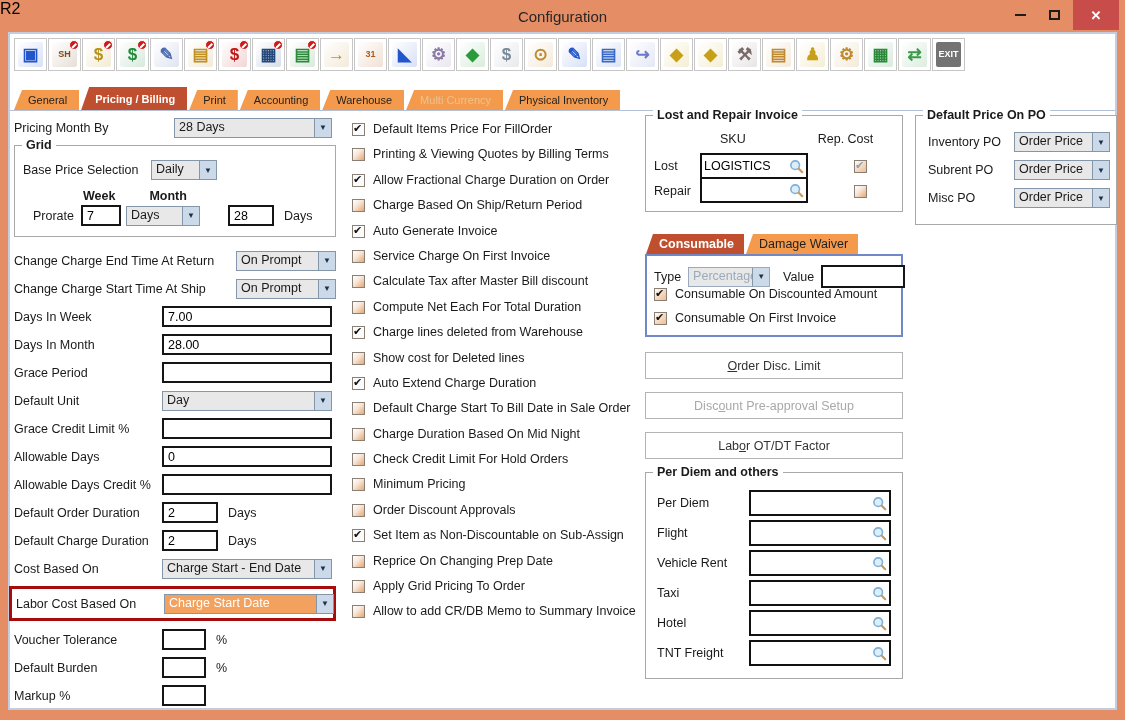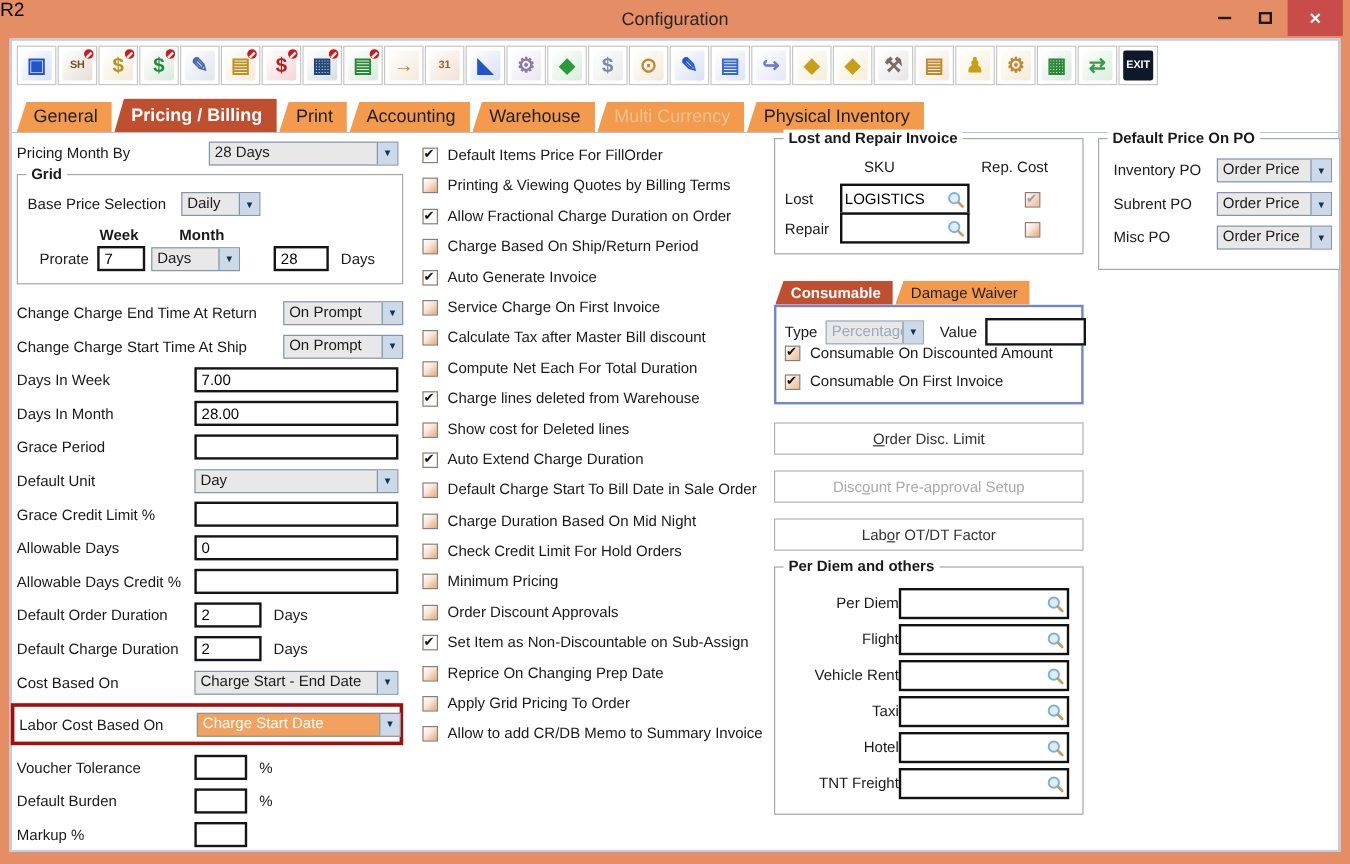--- a/index.html
+++ b/index.html
@@ -27,21 +27,21 @@
           display:flex; align-items:center; justify-content:center; }
   .tglyph { font-size:17px; font-weight:bold; line-height:1; width:25px; height:25px;
             display:flex; align-items:center; justify-content:center; border-radius:2px; }
   .tglyph.small { font-size:9px; }
   .tbadge { position:absolute; top:1px; right:1px; width:10px; height:10px; border-radius:50%;
             background:#d41818; border:1px solid #fff; }
   .tbadge:after { content:""; position:absolute; left:1px; top:3.5px; width:6px; height:1.5px; background:#fff; transform:rotate(-45deg); }
 
   
   .tabbar { position:absolute; left:4px; top:50px; right:4px; height:26px; display:flex; align-items:flex-end; }
-  .tab { background:#f49a4d; color:#1f1f1f; font-size:15px; padding:4px 12px 4px 14px; margin-right:2px;
+  .tab { background:#f49a4d; color:#1f1f1f; font-size:11px; padding:4px 12px 4px 14px; margin-right:2px;
          clip-path:polygon(8px 0,100% 0,100% 100%,0 100%); white-space:nowrap; }
   .tab.active { background:#bf4f2f; color:#fff; font-weight:bold; padding-top:6px; padding-bottom:5px; }
   .tab.disabled { color:#edc28e; }
   .tabline { position:absolute; left:0; right:0; top:76px; border-top:1px solid #b4c0d8; }
 
   
   .main { position:absolute; left:0; right:0; top:77px; bottom:0; background:#fff; font-size:12.5px; color:#1a1a1a; }
   .col-left  { position:absolute; left:4px;   top:6px;  width:322px; }
   .col-mid   { position:absolute; left:342px; top:12px; width:292px; }
   .col-right { position:absolute; left:635px; top:4px;  width:258px; }
@@ -124,21 +124,21 @@
 
   
   .btn { width:100%; height:27px; background:#fff; border:1px solid #b4b4b4; color:#333; font-size:12.5px;
          display:flex; align-items:center; justify-content:center; margin-bottom:13px; cursor:default; }
   .btn .u { text-decoration:underline; }
   .btn.disabled { color:#a9a9a9; }
 
   
   .pd { padding:17px 7px 8px; }
   .pd-row { display:flex; align-items:center; margin-bottom:4px; }
-  .pd-row .lbl { width:96px; padding-left:4px;text-align:right; }
+  .pd-row .lbl { width:96px; padding-left:4px; }
   .pd-row .sbox { width:142px; }
 
   
   .po { padding:16px 6px 8px; }
   .po-row { display:flex; align-items:center; margin-bottom:8px; }
   .po-row .lbl { width:92px; padding-left:6px; }
   .po-row .dd { width:96px; }
 </style>
 </head>
 <body>
@@ -242,21 +242,21 @@
         <div class="tbtn">
           <span class="tglyph" style="color: rgb(192, 138, 48); background: linear-gradient(135deg, rgb(255, 255, 255), rgba(192, 138, 48, 0.18));">⚙</span>
         </div>
         <div class="tbtn">
           <span class="tglyph" style="color: rgb(42, 138, 58); background: linear-gradient(135deg, rgb(255, 255, 255), rgba(42, 138, 58, 0.18));">▦</span>
         </div>
         <div class="tbtn">
           <span class="tglyph" style="color: rgb(58, 154, 74); background: linear-gradient(135deg, rgb(255, 255, 255), rgba(58, 154, 74, 0.18));">⇄</span>
         </div>
         <div class="tbtn">
-          <span class="tglyph small" style="color: rgb(255, 255, 255); background: #0f172a;">EXIT</span>
+          <span class="tglyph small" style="color: rgb(255, 255, 255); background: #737373;">EXIT</span>
         </div>
       </div>
     <div class="tabbar">
         <div class="tab">General</div>
         <div class="tab active">Pricing / Billing</div>
         <div class="tab">Print</div>
         <div class="tab">Accounting</div>
         <div class="tab">Warehouse</div>
         <div class="tab disabled">Multi Currency</div>
         <div class="tab">Physical Inventory</div>

